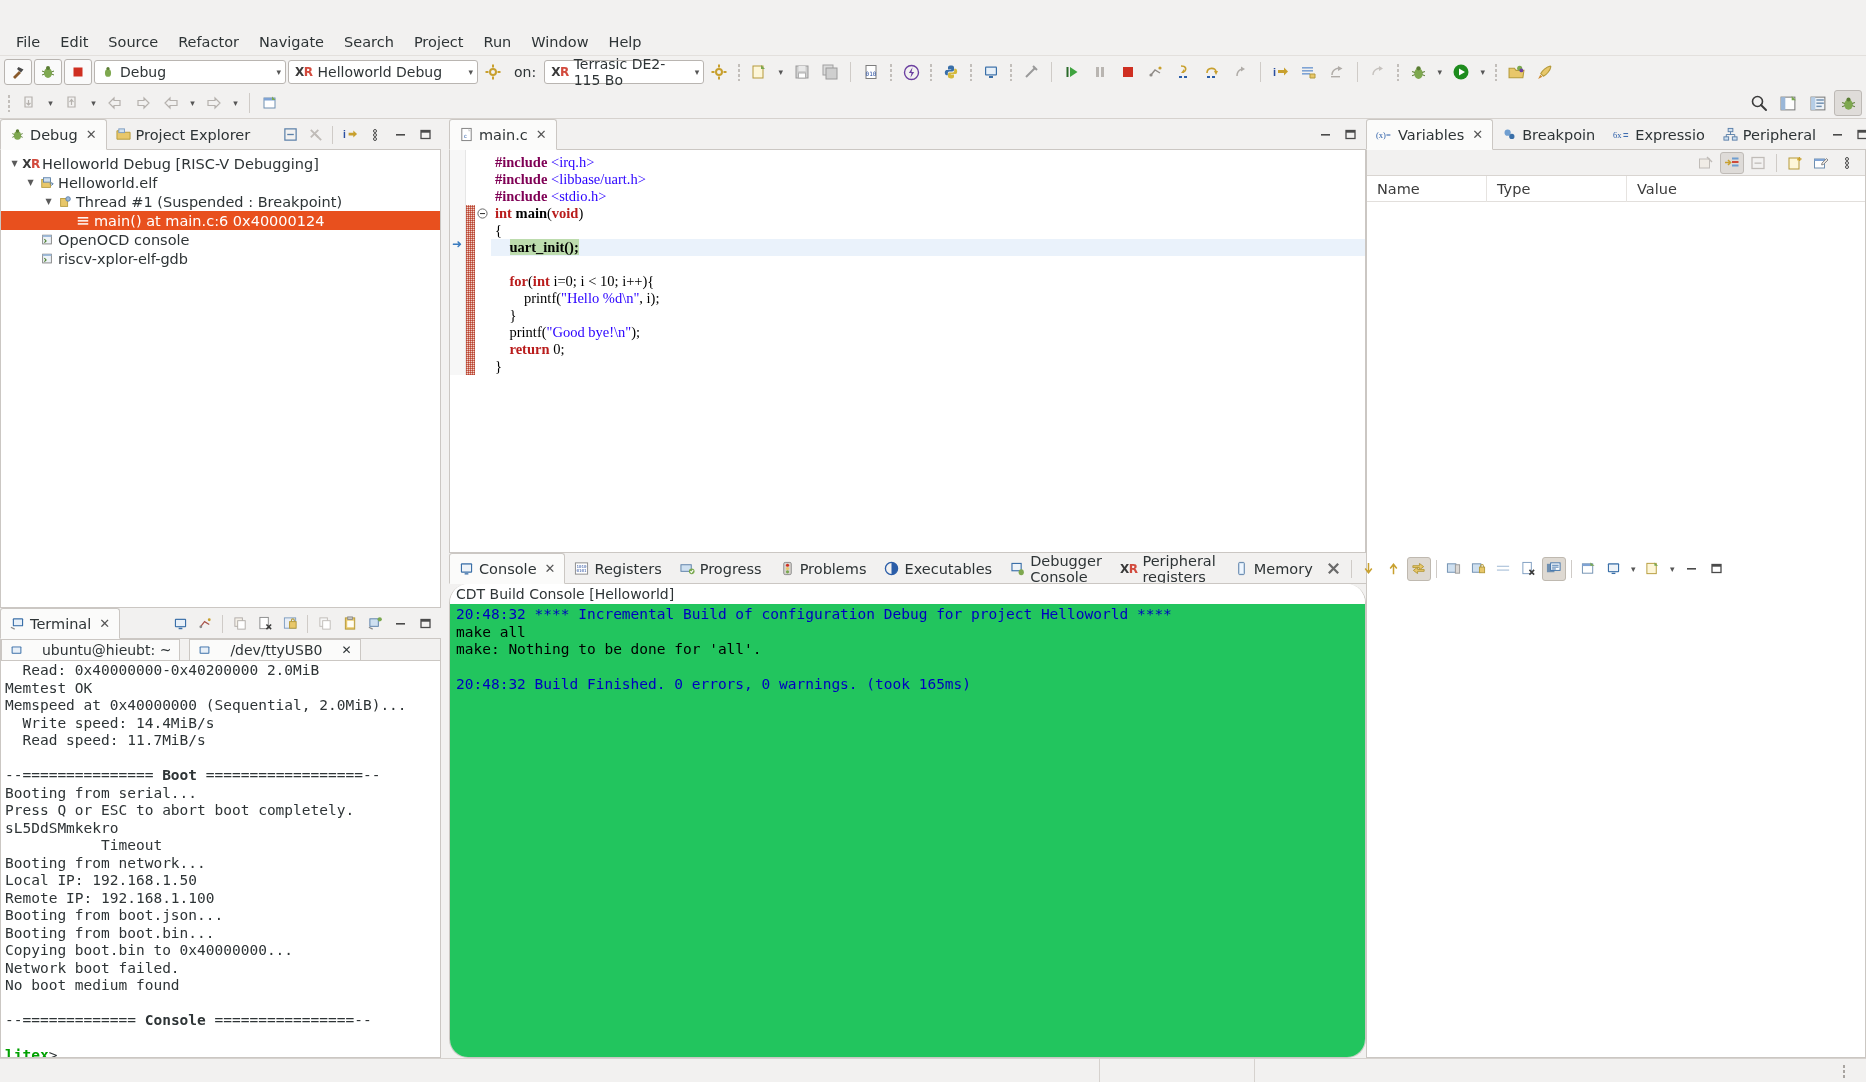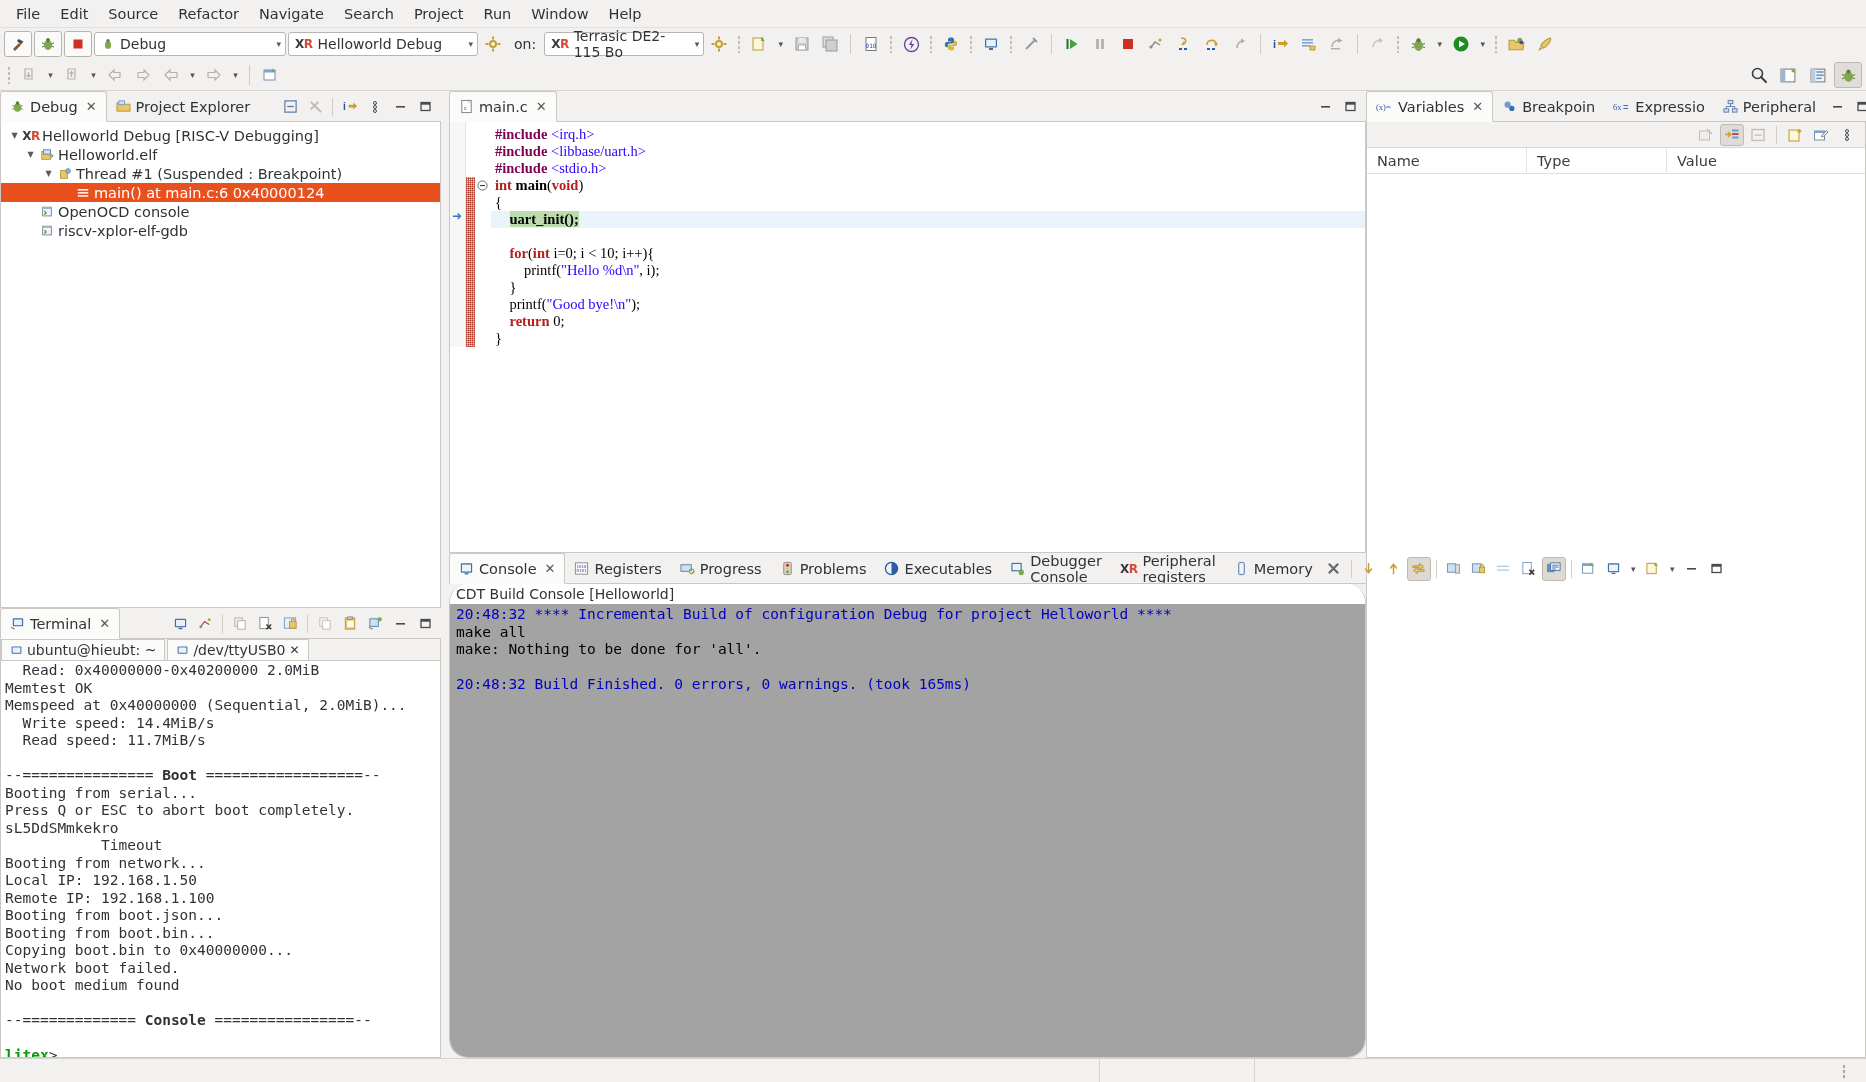--- a/index.html
+++ b/index.html
@@ -26,21 +26,21 @@
     pointer-events:none;
   }
   .winbtns { margin-left:auto; display:flex; align-items:center; padding-right:4px; z-index:2; }
   .winbtn { width:30px; height:30px; display:flex; align-items:center; justify-content:center;
             border-radius:4px; font-size:14px; color:#3b3b3b; }
   .winbtn.close { background:#de4c3a; color:#fff; border-radius:50%; width:22px; height:22px;
                   margin-left:8px; margin-right:8px; font-size:13px; }
 
   
   .menubar { height:28px; min-height:28px; display:flex; align-items:center; padding-left:6px;
-             background:#f2f1f0; border-bottom:1px solid #e3e0dd; }
+             background:#f2f1f0; border-bottom:1px solid #e3e0dd;margin-top:28px; }
   .menubar .mi { padding:3px 10px; font-size:14.5px; color:#2e3436; border-radius:3px; }
 
   
   .toolbar { height:32px; min-height:32px; display:flex; align-items:center;
              background:#f2f1f0; padding:0 4px; gap:2px; }
   .toolbar.row2 { border-bottom:1px solid #d6d2ce; height:31px; min-height:31px; }
   .tbsep { width:1px; height:20px; background:#cfcbc7; margin:0 5px; flex:0 0 1px; }
   .dotsep { width:4px; height:18px; margin:0 3px; flex:0 0 4px;
             background-image: radial-gradient(#b9b5b1 1px, transparent 1px);
             background-size: 4px 5px; opacity:.85; }
@@ -114,47 +114,47 @@
   .kw { color:#b91c1c; font-weight:bold; }
   .pp { color:#7f0055; font-weight:bold; }
   .inc { color:#2a00ff; }
   .str { color:#2a00ff; }
   .fn { color:#000; }
   .plain { color:#000; }
 
   
   .console-view { height:505px; min-height:505px; display:flex; flex-direction:column; }
   .console-sub { font-size:14px; padding:2px 6px 2px 6px; background:#fff; color:#2e3436; }
-  .console-out { flex:1; background:#a3a3a3; font-family:"DejaVu Sans Mono","Liberation Mono",monospace;
+  .console-out { flex:1; background:#22c55e; font-family:"DejaVu Sans Mono","Liberation Mono",monospace;
                  font-size:14.5px; line-height:17.5px; padding:2px 6px; white-space:pre; overflow:hidden; }
   .c-blue { color:#0000c0; }
   .c-black { color:#000; }
 
   
   .term-view { height:450px; min-height:450px; display:flex; flex-direction:column; }
   .term-tabs { display:flex; height:22px; min-height:22px; background:#f2f1f0; align-items:stretch;
                border-bottom:1px solid #cbc7c3;}
-  .ttab { display:flex; align-items:center; gap:4px; padding:0 8px; font-size:14px;
-          border:1px solid #cbc7c3; border-bottom:none; background:#fbfbfa; margin-right:2px; }
+  .ttab { display:flex; align-items:center; gap:19px; padding:0 8px; font-size:14px;
+          border:1px solid #cbc7c3; border-bottom:none; background:#fbfbfa; margin-right:9px; }
   .ttab .close { font-size:12px; }
   .term-out { flex:1; background:#fff; font-family:"DejaVu Sans Mono","Liberation Mono",monospace;
               font-size:14.5px; line-height:17.5px; padding:1px 4px; white-space:pre; overflow:hidden; }
   .t-bold { font-weight:bold; }
   .t-green { color:#00a000; font-weight:bold; }
 
   
   .var-toolbar { height:26px; display:flex; align-items:center; justify-content:flex-end;
                  background:#f2f1f0; border-bottom:1px solid #d9d5d1; padding-right:6px; gap:2px; }
   .vtb { width:24px; height:22px; display:flex; align-items:center; justify-content:center; border-radius:3px; }
   .vtb.active { background:#dedbd8; border:1px solid #bfbbb7; }
   .var-head { display:flex; height:26px; align-items:center; background:#fff;
               border-bottom:1px solid #e2dfdc; color:#3c3c3c; font-size:14.5px; }
   .var-head .hcell { padding-left:10px; border-right:1px solid #e6e3e0; height:26px; display:flex; align-items:center;}
   .var-head .hcell:last-child { border-right:none; }
-  .vh-name { width:160px; } .vh-type { width:140px; } .vh-value { flex:1; }
+  .vh-name { width:120px; } .vh-type { width:140px; } .vh-value { flex:1; }
 
   
   .statusbar { height:24px; min-height:24px; display:flex; align-items:center;
                background:#f2f1f0; border-top:1px solid #d6d2ce; }
   .sb-seg { height:24px; border-right:1px solid #d6d2ce; }
   .sb-grip { width:4px; height:14px; margin-left:auto; margin-right:20px;
              background-image: radial-gradient(#a9a5a1 1px, transparent 1px); background-size:4px 5px; }
 
   svg { display:block; }
 </style>

